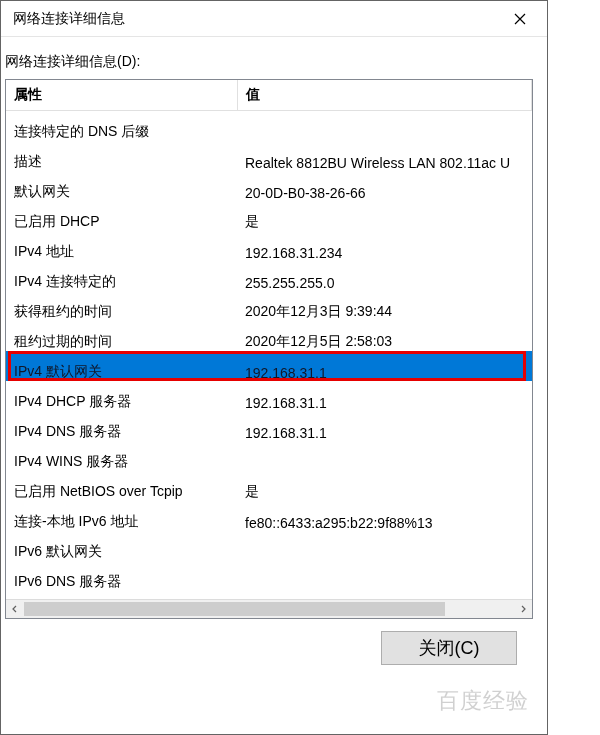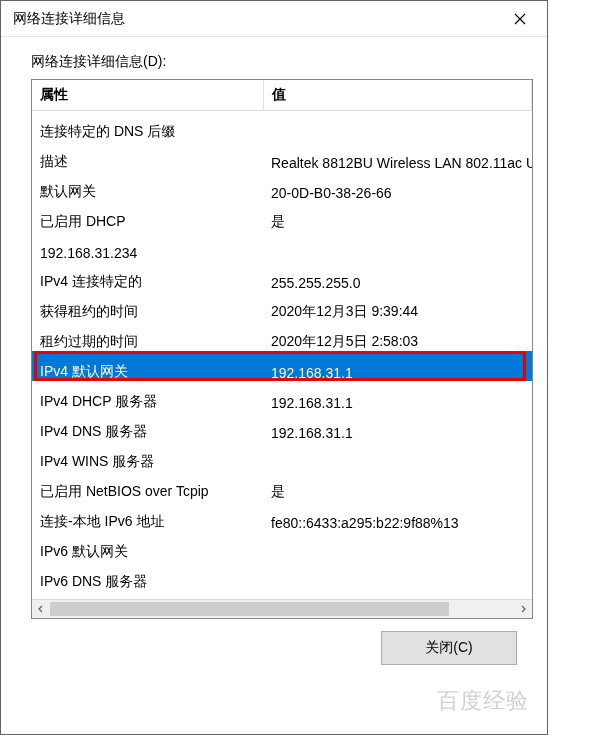--- a/index.html
+++ b/index.html
@@ -1,39 +1,39 @@
 <!DOCTYPE html>
 <html><head>
 <meta charset="utf-8">
 <style>
   html,body{margin:0;padding:0;font-family:"Microsoft YaHei","Segoe UI",Tahoma,sans-serif;font-size:14px;color:#000;background:#fff}
   .box{box-sizing:border-box}
   .window{width:548px;height:735px;border:1px solid #646464;display:flex;flex-direction:column;background:#fff}
   .titlebar{height:36px;display:flex;align-items:center;padding:0 4px 0 12px;border-bottom:1px solid #e5e5e5}
   .titlebar .title{flex:1;font-size:14px}
   .titlebar .close{width:46px;height:32px;display:flex;align-items:center;justify-content:center;color:#000;cursor:pointer}
-  .body{flex:1;padding:16px 14px 16px 30px;display:flex;flex-direction:column}
+  .body{flex:1;padding:16px 14px 16px 4px;display:flex;flex-direction:column}
   .label{margin-bottom:8px}
   .listwrap{border:1px solid #828790;display:flex;flex-direction:column;height:540px}
   .header{display:flex;height:30px;background:#fff;border-bottom:1px solid #e0e0e0;font-weight:700}
   .header .hcell{display:flex;align-items:center;padding:0 8px;border-right:1px solid #e0e0e0}
   .rows{flex:1;overflow:hidden;background:#fff}
   .row{display:flex;height:30px;align-items:flex-end}
   .row .cell{padding:0 8px;white-space:nowrap;overflow:hidden;text-overflow:clip}
   .col-prop{width:215px;flex:0 0 215px}
   .col-val{flex:1}
-  .row.selected{background:#0078d7;color:#fef9c3}
+  .row.selected{background:#0078d7;color:#0f172a}
   .row.highlightbox{position:relative}
   .row.highlightbox::after{content:"";position:absolute;left:2px;right:6px;top:0;bottom:0;border:3px solid #e60000;pointer-events:none}
   .hscroll{height:18px;background:#f0f0f0;border-top:1px solid #dcdcdc;display:flex;align-items:center}
   .hscroll .arrow{width:18px;height:18px;display:flex;align-items:center;justify-content:center;color:#606060}
   .hscroll .track{flex:1;height:18px;position:relative}
   .hscroll .thumb{position:absolute;left:0;top:2px;height:14px;width:86%;background:#cdcdcd}
   .footer{display:flex;justify-content:flex-end;padding:12px 16px 0 0}
-  .btn{min-width:106px;height:32px;border:1px solid #adadad;background:#e1e1e1;display:flex;align-items:center;justify-content:center;cursor:pointer;font-size:14px;padding:0 14px}
+  .btn{min-width:106px;height:32px;border:1px solid #adadad;background:#e1e1e1;display:flex;align-items:center;justify-content:center;cursor:pointer;font-size:18px;padding:0 14px}
   .watermark{position:absolute;right:18px;bottom:18px;color:rgba(120,120,120,.35);font-size:22px;font-weight:400;pointer-events:none;letter-spacing:1px}
   .window{position:relative}
 </style>
 </head>
 <body>
 
 <div class="window box">
 
   <div class="titlebar box">
     <div class="title">网络连接详细信息</div>
@@ -64,20 +64,21 @@
           </div>
           <div class="row">
             <div class="cell col-prop">默认网关</div>
             <div class="cell col-val">20-0D-B0-38-26-66</div>
           </div>
           <div class="row">
             <div class="cell col-prop">已启用 DHCP</div>
             <div class="cell col-val">是</div>
           </div>
           <div class="row">
+            <div class="cell col-prop">IPv4 地址</div>
             <div class="cell col-val">192.168.31.234</div>
           </div>
           <div class="row">
             <div class="cell col-prop">IPv4 连接特定的</div>
             <div class="cell col-val">255.255.255.0</div>
           </div>
           <div class="row">
             <div class="cell col-prop">获得租约的时间</div>
             <div class="cell col-val">2020年12月3日 9:39:44</div>
           </div>

